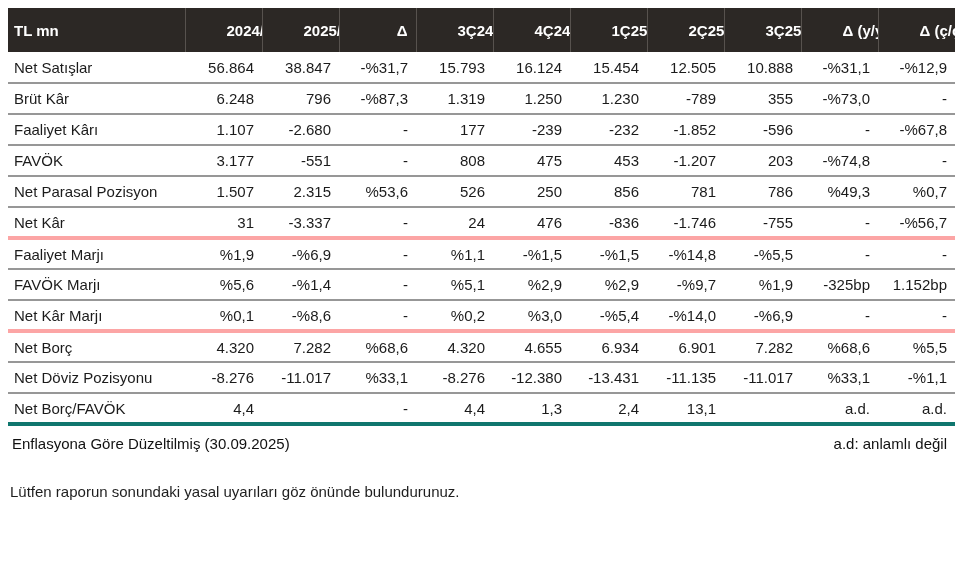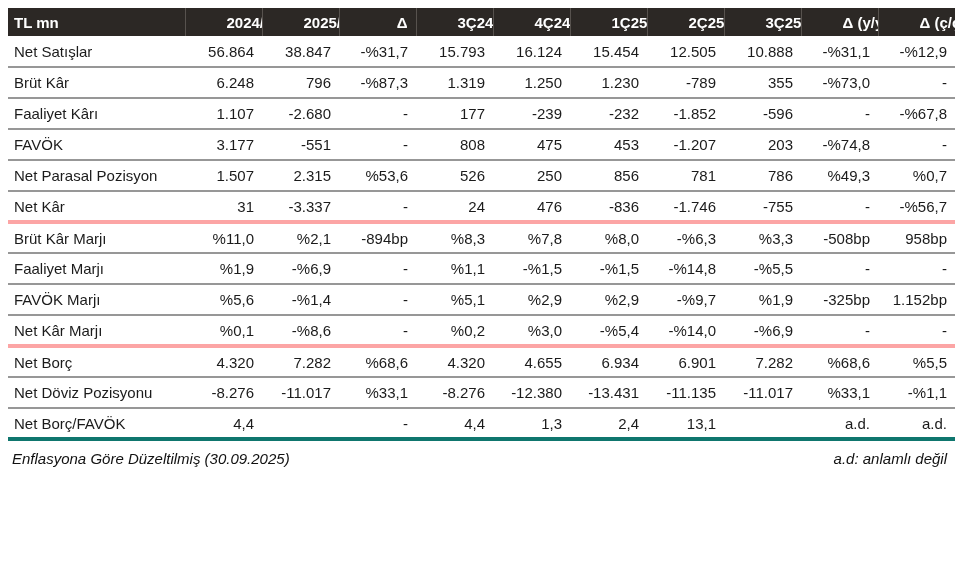--- a/index.html
+++ b/index.html
@@ -19,21 +19,21 @@
     font-size: 15px;
     color: #1b1b1b;
   }
   col.c0 { width: 177px; }
   col.cn { width: 77px; }
 
   thead th {
     background: #2c2825;
     color: #ffffff;
     font-weight: bold;
-    height: 28px;
+    height: 44px;
     padding: 0 8px 0 6px;
     white-space: nowrap;
     overflow: hidden;
   }
   thead th.c-label { text-align: left; padding-left: 6px; }
   thead th.c-num   { text-align: right; padding-left: 41px; }
   thead th + th { border-left: 1px solid #57524e; }
 
   tbody td {
     height: 31px;
@@ -45,21 +45,20 @@
   tbody td.c-label { text-align: left; }
   tbody td.c-num   { text-align: right; }
   tr.section-row td { border-bottom: 4px solid #fca5a5; }
   tr.end-row td     { border-bottom: 4px solid #0f766e; }
 
   .footnote-row {
     width: 947px;
     display: flex;
     justify-content: space-between;
     align-items: flex-end;
-    font-style: italic;
     font-size: 15px;
     color: #111111;
     padding: 9px 8px 9px 4px;
   }
   .disclaimer {
     margin: 22px 0 0 2px;
     font-size: 15px;
     color: #1e1e1e;
   }
 </style>
@@ -170,33 +169,20 @@
           <td class="c-num">-</td>
           <td class="c-num">24</td>
           <td class="c-num">476</td>
           <td class="c-num">-836</td>
           <td class="c-num">-1.746</td>
           <td class="c-num">-755</td>
           <td class="c-num">-</td>
           <td class="c-num">-%56,7</td>
         </tr>
         <tr>
-          <td class="c-label">Brüt Kâr Marjı</td>
-          <td class="c-num">%11,0</td>
-          <td class="c-num">%2,1</td>
-          <td class="c-num">-894bp</td>
-          <td class="c-num">%8,3</td>
-          <td class="c-num">%7,8</td>
-          <td class="c-num">%8,0</td>
-          <td class="c-num">-%6,3</td>
-          <td class="c-num">%3,3</td>
-          <td class="c-num">-508bp</td>
-          <td class="c-num">958bp</td>
-        </tr>
-        <tr>
           <td class="c-label">Faaliyet Marjı</td>
           <td class="c-num">%1,9</td>
           <td class="c-num">-%6,9</td>
           <td class="c-num">-</td>
           <td class="c-num">%1,1</td>
           <td class="c-num">-%1,5</td>
           <td class="c-num">-%1,5</td>
           <td class="c-num">-%14,8</td>
           <td class="c-num">-%5,5</td>
           <td class="c-num">-</td>
@@ -268,14 +254,15 @@
           <td class="c-num">a.d.</td>
         </tr>
       </tbody>
   </table>
 
   <div class="footnote-row">
     <span>Enflasyona Göre Düzeltilmiş (30.09.2025)</span>
     <span>a.d: anlamlı değil</span>
   </div>
 
+  <p class="disclaimer">Lütfen raporun sonundaki yasal uyarıları göz önünde bulundurunuz.</p>
 
 </div>
 
 </body></html>

